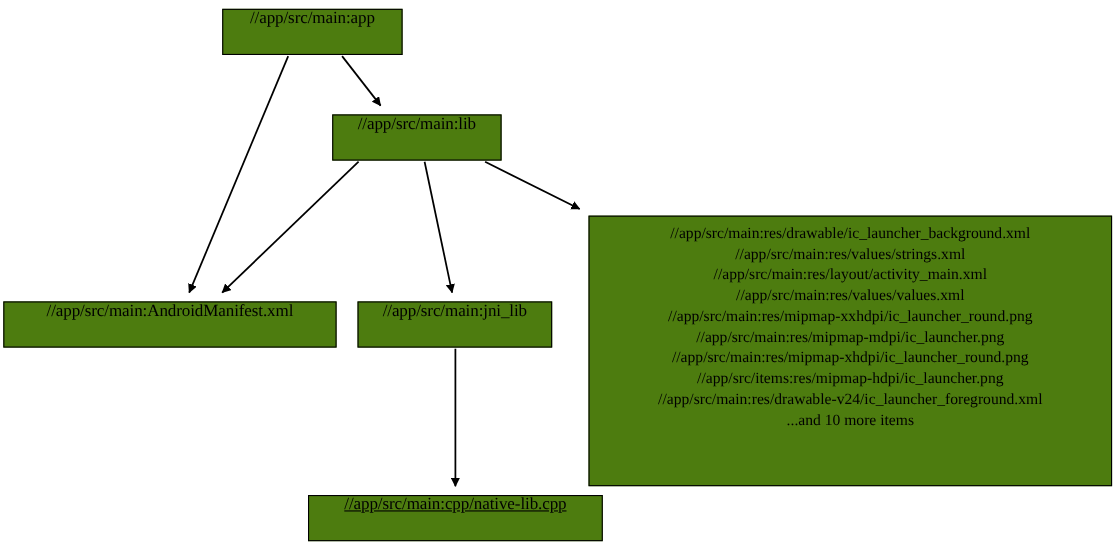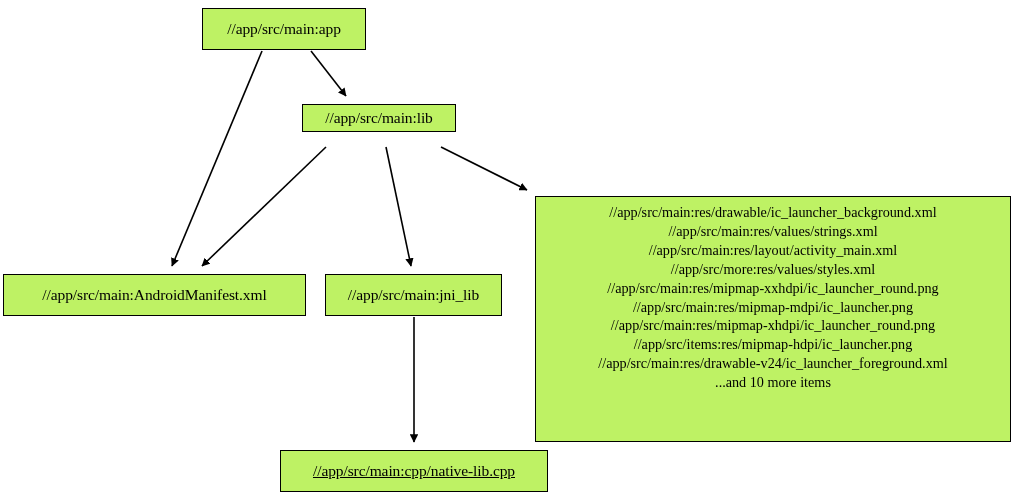--- a/index.html
+++ b/index.html
@@ -24,23 +24,22 @@
     left: 0;
     top: 0;
     width: 1018px;
     height: 496px;
     pointer-events: none;
   }
   .node {
     position: absolute;
     box-sizing: border-box;
     border: 1px solid #000000;
-    background: #bef264;
+    background: #4d7c0f;
     display: flex;
-    align-items: center;
     justify-content: center;
     text-align: center;
     line-height: 1.0;
     white-space: nowrap;
   }
   .node-label {
     font-size: 15.5px;
     letter-spacing: -0.1px;
   }
   .node.multiline {
@@ -52,21 +51,21 @@
     font-size: 14.2px;
     line-height: 18.9px;
     text-align: center;
   }
   .multiline .lines div {
     white-space: nowrap;
   }
 
   
   #node-app          { left: 202px; top: 8px;   width: 164px; height: 42px; }
-  #node-lib          { left: 302px; top: 104px; width: 154px; height: 28px; }
+  #node-lib          { left: 302px; top: 104px; width: 154px; height: 42px; }
   #node-manifest     { left: 3px;   top: 274px; width: 303px; height: 42px; }
   #node-jni          { left: 325px; top: 274px; width: 177px; height: 42px; }
   #node-res          { left: 535px; top: 196px; width: 476px; height: 246px; }
   #node-nativelib    { left: 280px; top: 450px; width: 268px; height: 42px; text-decoration: underline; }
 </style>
 </head>
 <body>
 
 <div id="graph">
 
@@ -116,21 +115,21 @@
 
   <div class="node" id="node-jni">
     <span class="node-label">//app/src/main:jni_lib</span>
   </div>
 
   <div class="node multiline" id="node-res">
     <div class="lines" id="res-lines">
         <div>//app/src/main:res/drawable/ic_launcher_background.xml</div>
         <div>//app/src/main:res/values/strings.xml</div>
         <div>//app/src/main:res/layout/activity_main.xml</div>
-        <div>//app/src/more:res/values/styles.xml</div>
+        <div>//app/src/main:res/values/values.xml</div>
         <div>//app/src/main:res/mipmap-xxhdpi/ic_launcher_round.png</div>
         <div>//app/src/main:res/mipmap-mdpi/ic_launcher.png</div>
         <div>//app/src/main:res/mipmap-xhdpi/ic_launcher_round.png</div>
         <div>//app/src/items:res/mipmap-hdpi/ic_launcher.png</div>
         <div>//app/src/main:res/drawable-v24/ic_launcher_foreground.xml</div>
         <div>...and 10 more items</div>
       </div>
   </div>
 
   <div class="node" id="node-nativelib">

